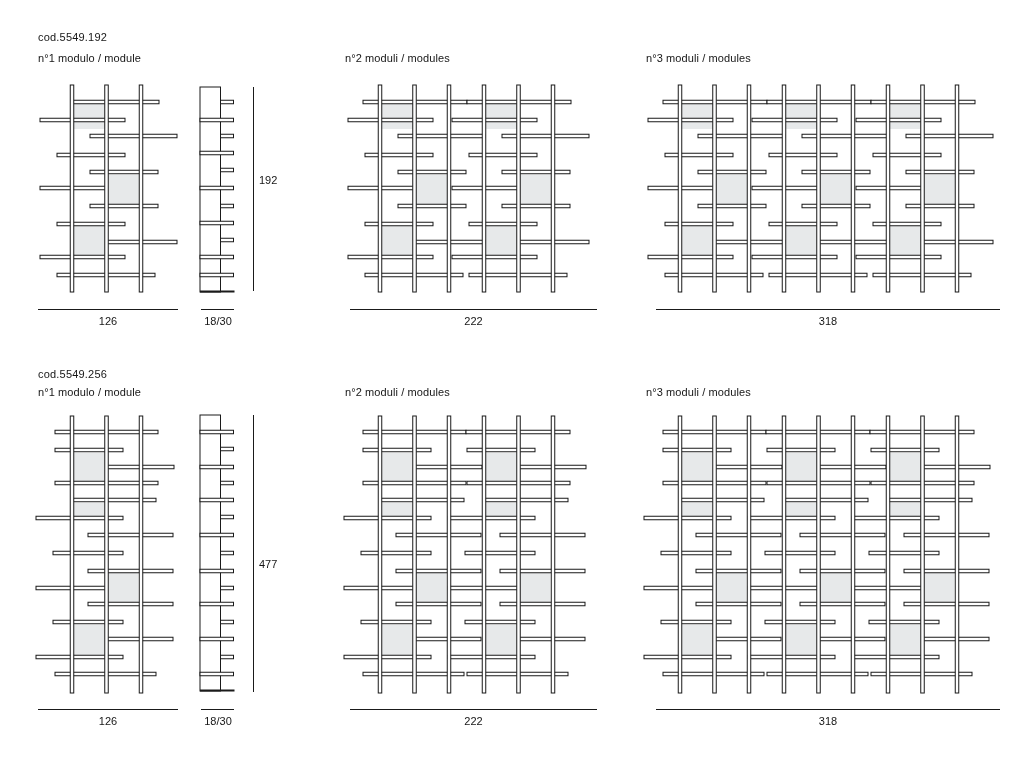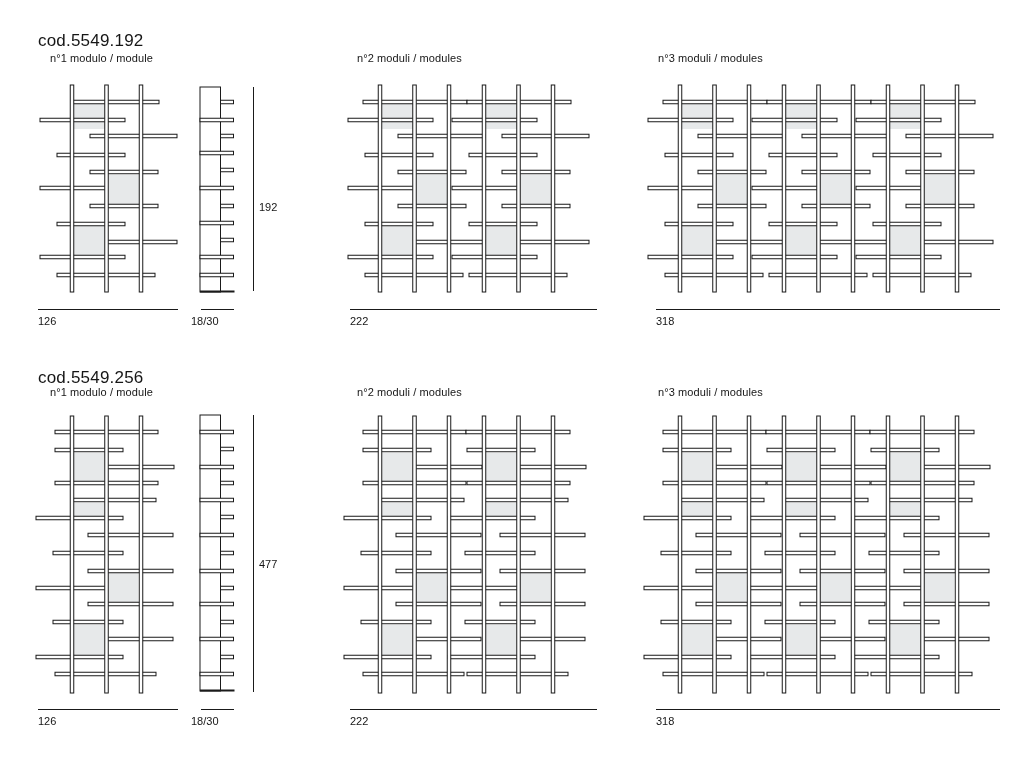--- a/index.html
+++ b/index.html
@@ -1,23 +1,23 @@
 <!DOCTYPE html>
 <html><head>
 <meta charset="utf-8">
 <style>
   html,body{margin:0;padding:0;background:#ffffff;}
   #canvas{
     position:relative;width:1030px;height:772px;background:#ffffff;overflow:hidden;
     font-family:"Liberation Sans","DejaVu Sans",sans-serif;color:#161616;
   }
-  .code{position:absolute;left:38px;font-size:17px;font-weight:500;letter-spacing:.2px;}
-  .mlabel{position:absolute;font-size:11px;letter-spacing:.1px;margin-left:12px;}
+  .code{position:absolute;left:38px;font-size:11px;font-weight:500;letter-spacing:.2px;}
+  .mlabel{position:absolute;font-size:11px;letter-spacing:.1px;}
   .dlabel{position:absolute;font-size:11px;}
-  .c{}
+  .c{text-align:center;}
   .hdim{position:absolute;height:0;border-top:1.2px solid #1a1a1a;}
   .vdim{position:absolute;width:0;border-left:1.2px solid #1a1a1a;}
   svg{position:absolute;display:block;overflow:visible;}
 </style>
 </head>
 <body>
 
 <div id="canvas">
 
   <div class="code" style="top:31px">cod.5549.192</div>
@@ -144,21 +144,21 @@
       <rect x="103.25" y="1" width="3.5" height="207" fill="#fff" stroke="#1a1a1a" stroke-width="1"></rect>
       <rect x="138.25" y="1" width="3.5" height="207" fill="#fff" stroke="#1a1a1a" stroke-width="1"></rect>
       <rect x="172.75" y="1" width="3.5" height="207" fill="#fff" stroke="#1a1a1a" stroke-width="1"></rect>
       <rect x="207.25" y="1" width="3.5" height="207" fill="#fff" stroke="#1a1a1a" stroke-width="1"></rect>
       <rect x="242.25" y="1" width="3.5" height="207" fill="#fff" stroke="#1a1a1a" stroke-width="1"></rect>
       <rect x="276.75" y="1" width="3.5" height="207" fill="#fff" stroke="#1a1a1a" stroke-width="1"></rect>
       <rect x="311.25" y="1" width="3.5" height="207" fill="#fff" stroke="#1a1a1a" stroke-width="1"></rect>
     </svg>
 
   <div class="vdim" style="left:253px;top:87px;height:204px"></div>
-  <div class="dlabel" style="left:259px;top:201px">192</div>
+  <div class="dlabel" style="left:259px;top:174px">192</div>
 
   <div class="hdim" style="left:38px;top:309px;width:140px"></div>
   <div class="hdim" style="left:201px;top:309px;width:33px"></div>
   <div class="hdim" style="left:350px;top:309px;width:247px"></div>
   <div class="hdim" style="left:656px;top:309px;width:344px"></div>
 
   <div class="dlabel c" style="left:38px;top:315px;width:140px">126</div>
   <div class="dlabel c" style="left:191px;top:315px;width:54px">18/30</div>
   <div class="dlabel c" style="left:350px;top:315px;width:247px">222</div>
   <div class="dlabel c" style="left:656px;top:315px;width:344px">318</div>

